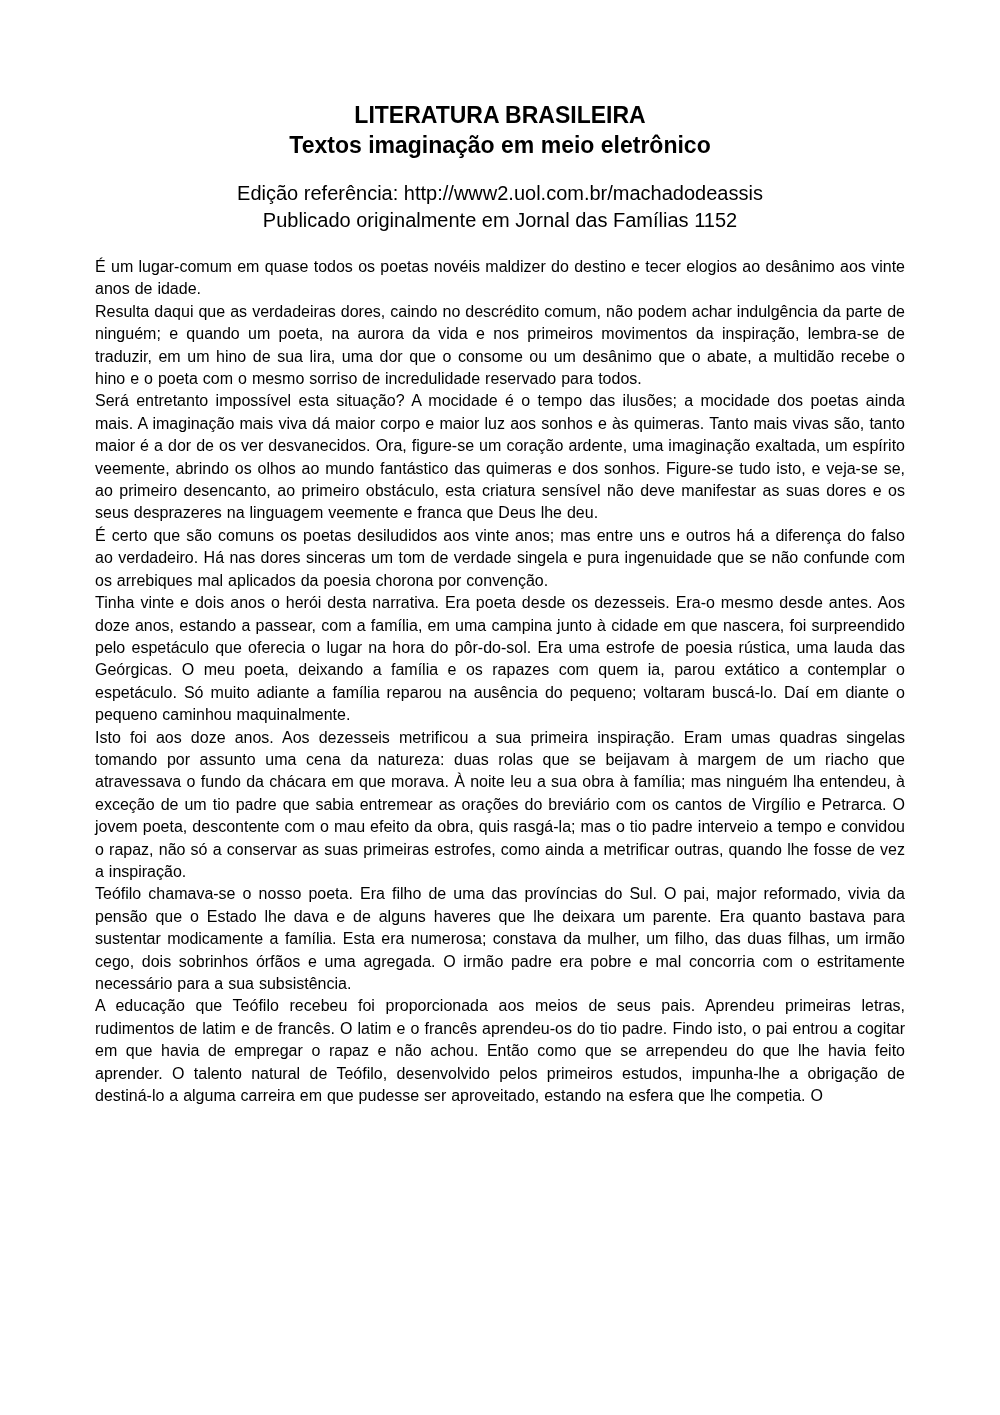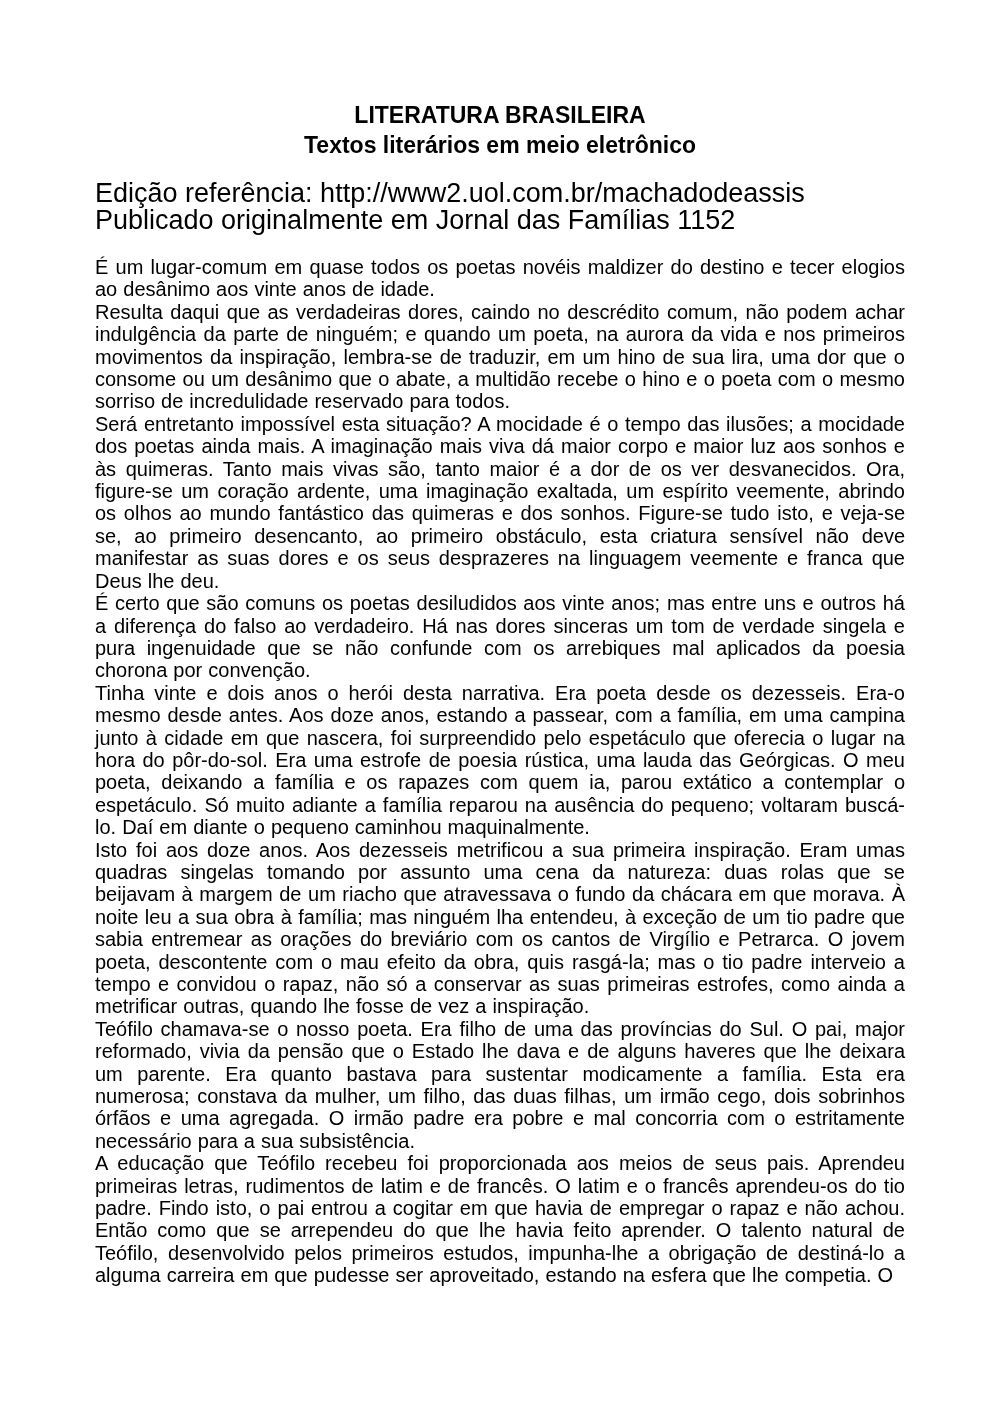--- a/index.html
+++ b/index.html
@@ -26,45 +26,45 @@
     text-align: center;
     font-weight: bold;
     font-size: 23px;
     line-height: 30px;
   }
   .title-line {
     white-space: nowrap;
   }
   .edition-block {
     margin-top: 20px;
-    text-align: left;
-    font-size: 27px;
+    text-align: center;
+    font-size: 20px;
     line-height: 27px;
   }
   .body-text {
     margin-top: 22px;
-    font-size: 20px;
+    font-size: 16px;
     line-height: 22.4px;
   }
   .body-text p {
     margin: 0;
     padding: 0;
     text-align: justify;
     text-justify: inter-word;
     word-spacing: 0.5px;
   }
 </style>
 </head>
 <body>
 
 <div class="page">
 
   <header class="title-block">
     <div class="title-line">LITERATURA BRASILEIRA</div>
-    <div class="title-line">Textos literários em meio eletrônico</div>
+    <div class="title-line">Textos imaginação em meio eletrônico</div>
   </header>
 
   <section class="edition-block">
     <div>Edição referência: http://www2.uol.com.br/machadodeassis</div>
     <div>Publicado originalmente em Jornal das Famílias 1152</div>
   </section>
 
   <main class="body-text">
     <p>É um lugar-comum em quase todos os poetas novéis maldizer do destino e tecer elogios ao desânimo aos vinte anos de idade.</p>
     <p>Resulta daqui que as verdadeiras dores, caindo no descrédito comum, não podem achar indulgência da parte de ninguém; e quando um poeta, na aurora da vida e nos primeiros movimentos da inspiração, lembra-se de traduzir, em um hino de sua lira, uma dor que o consome ou um desânimo que o abate, a multidão recebe o hino e o poeta com o mesmo sorriso de incredulidade reservado para todos.</p>

